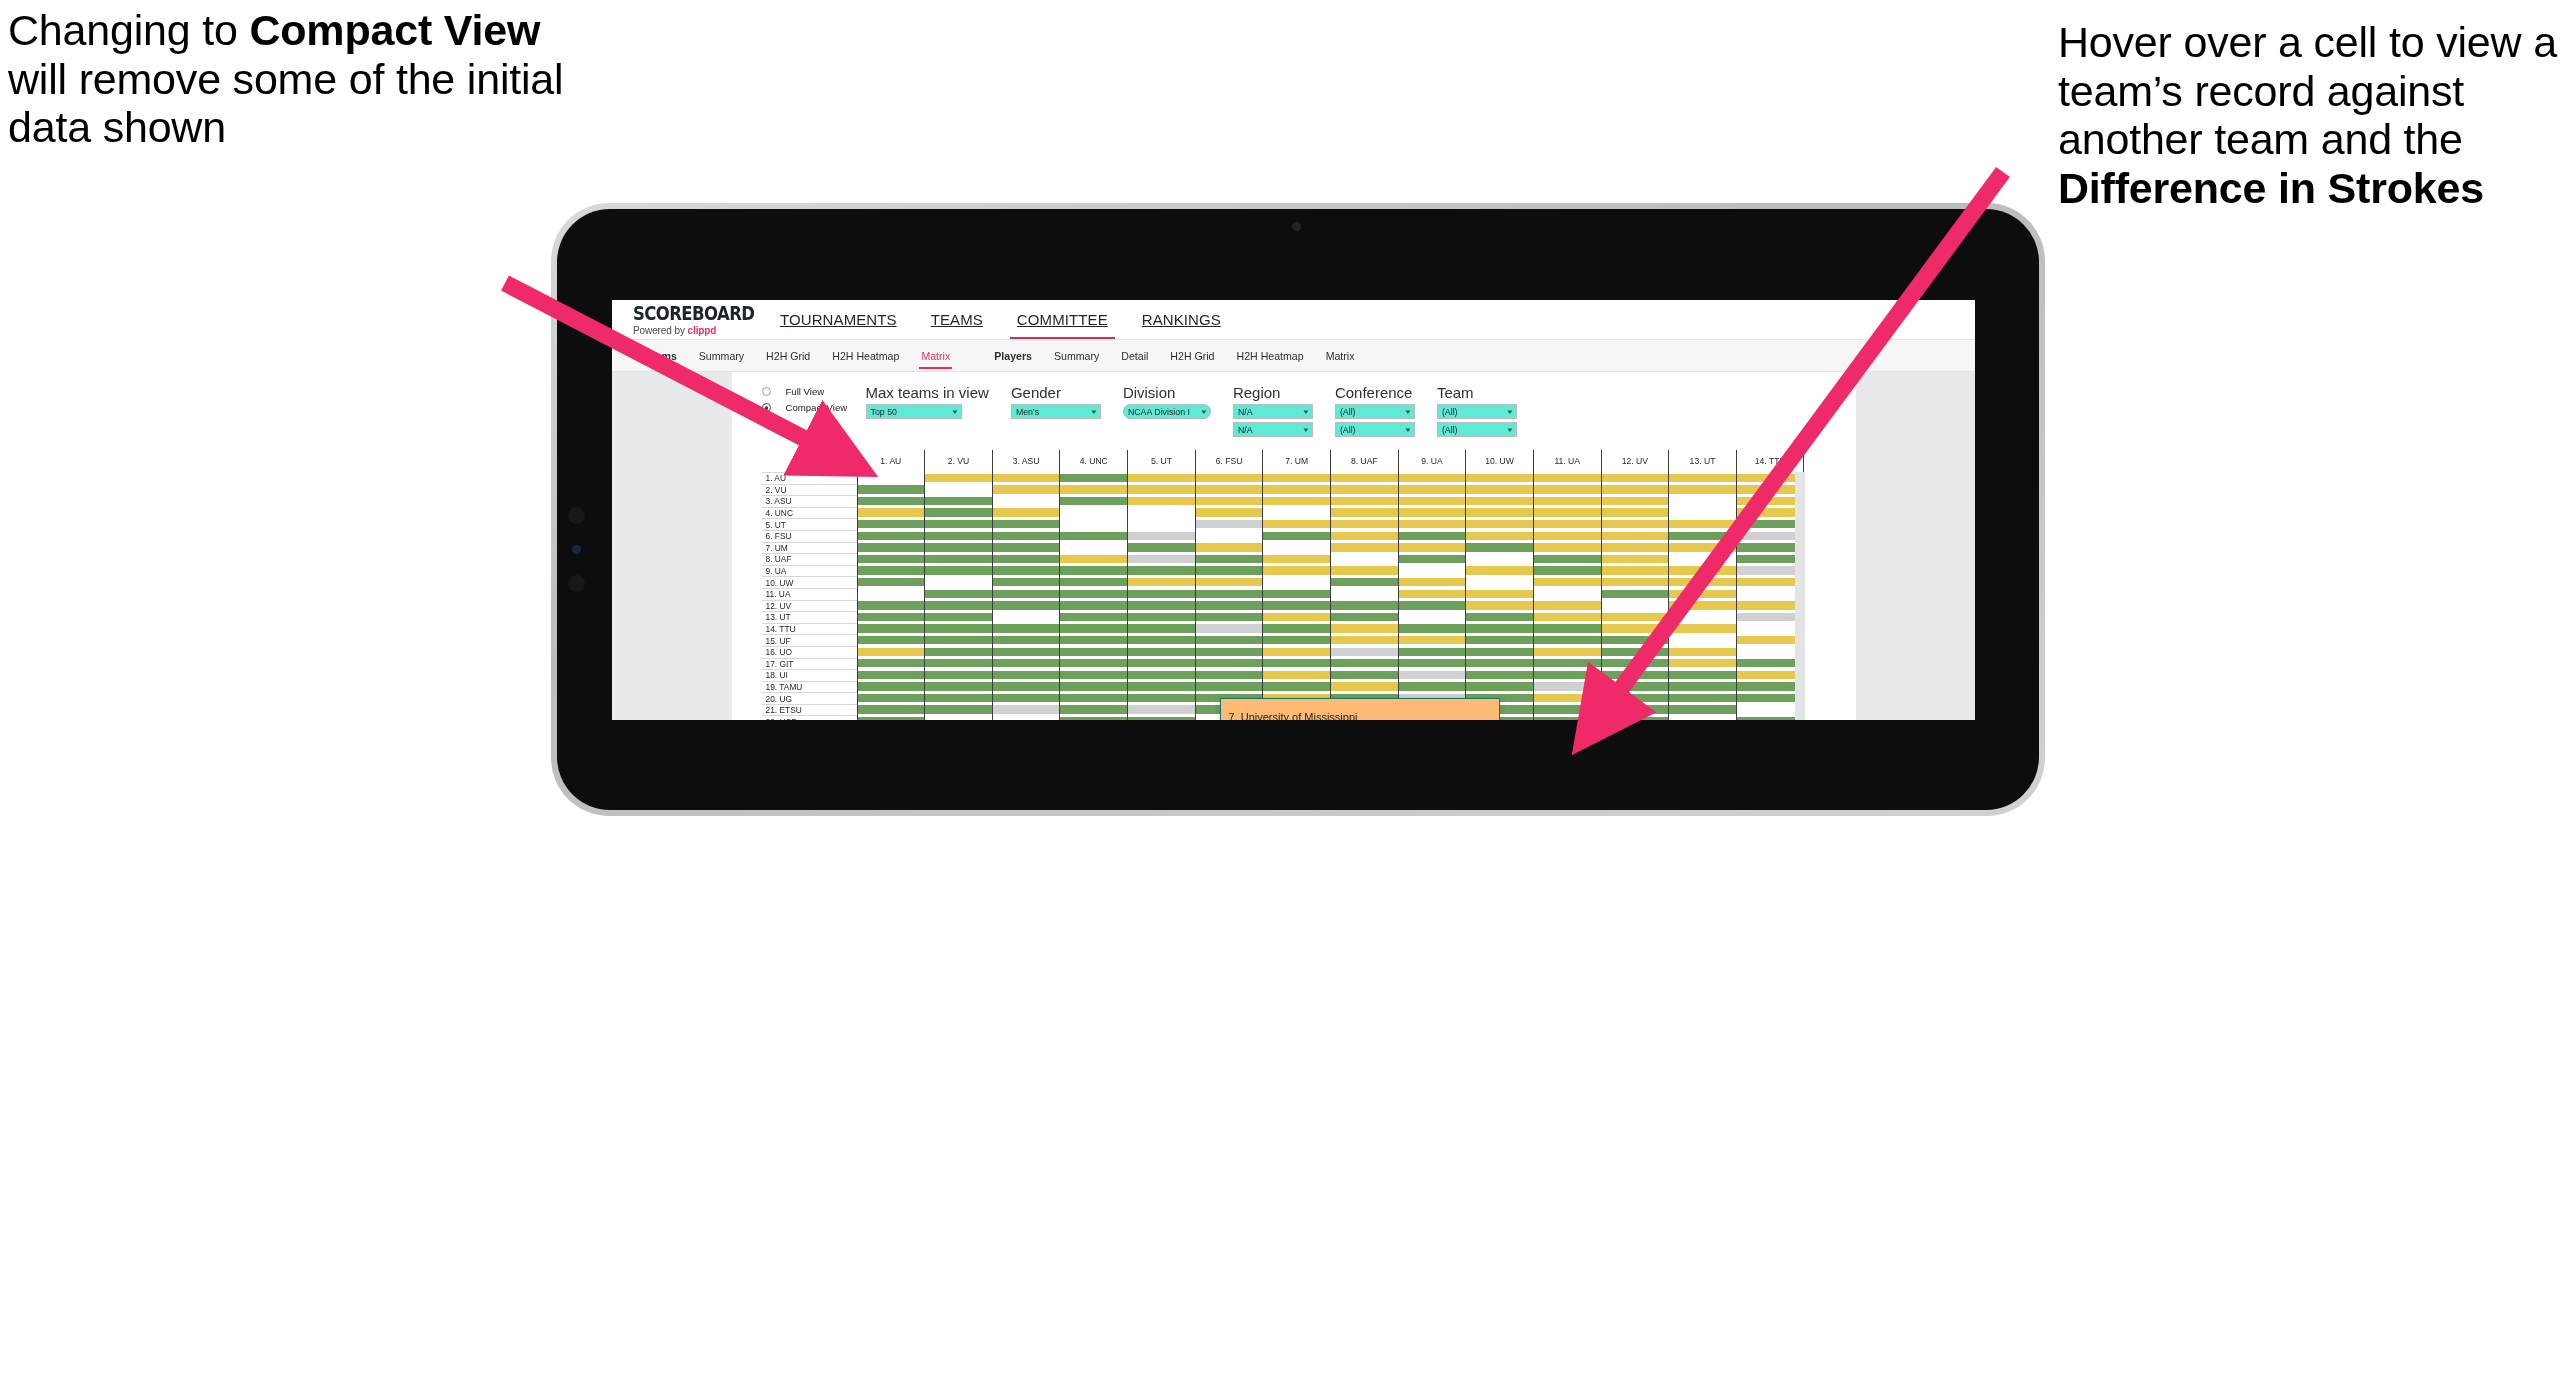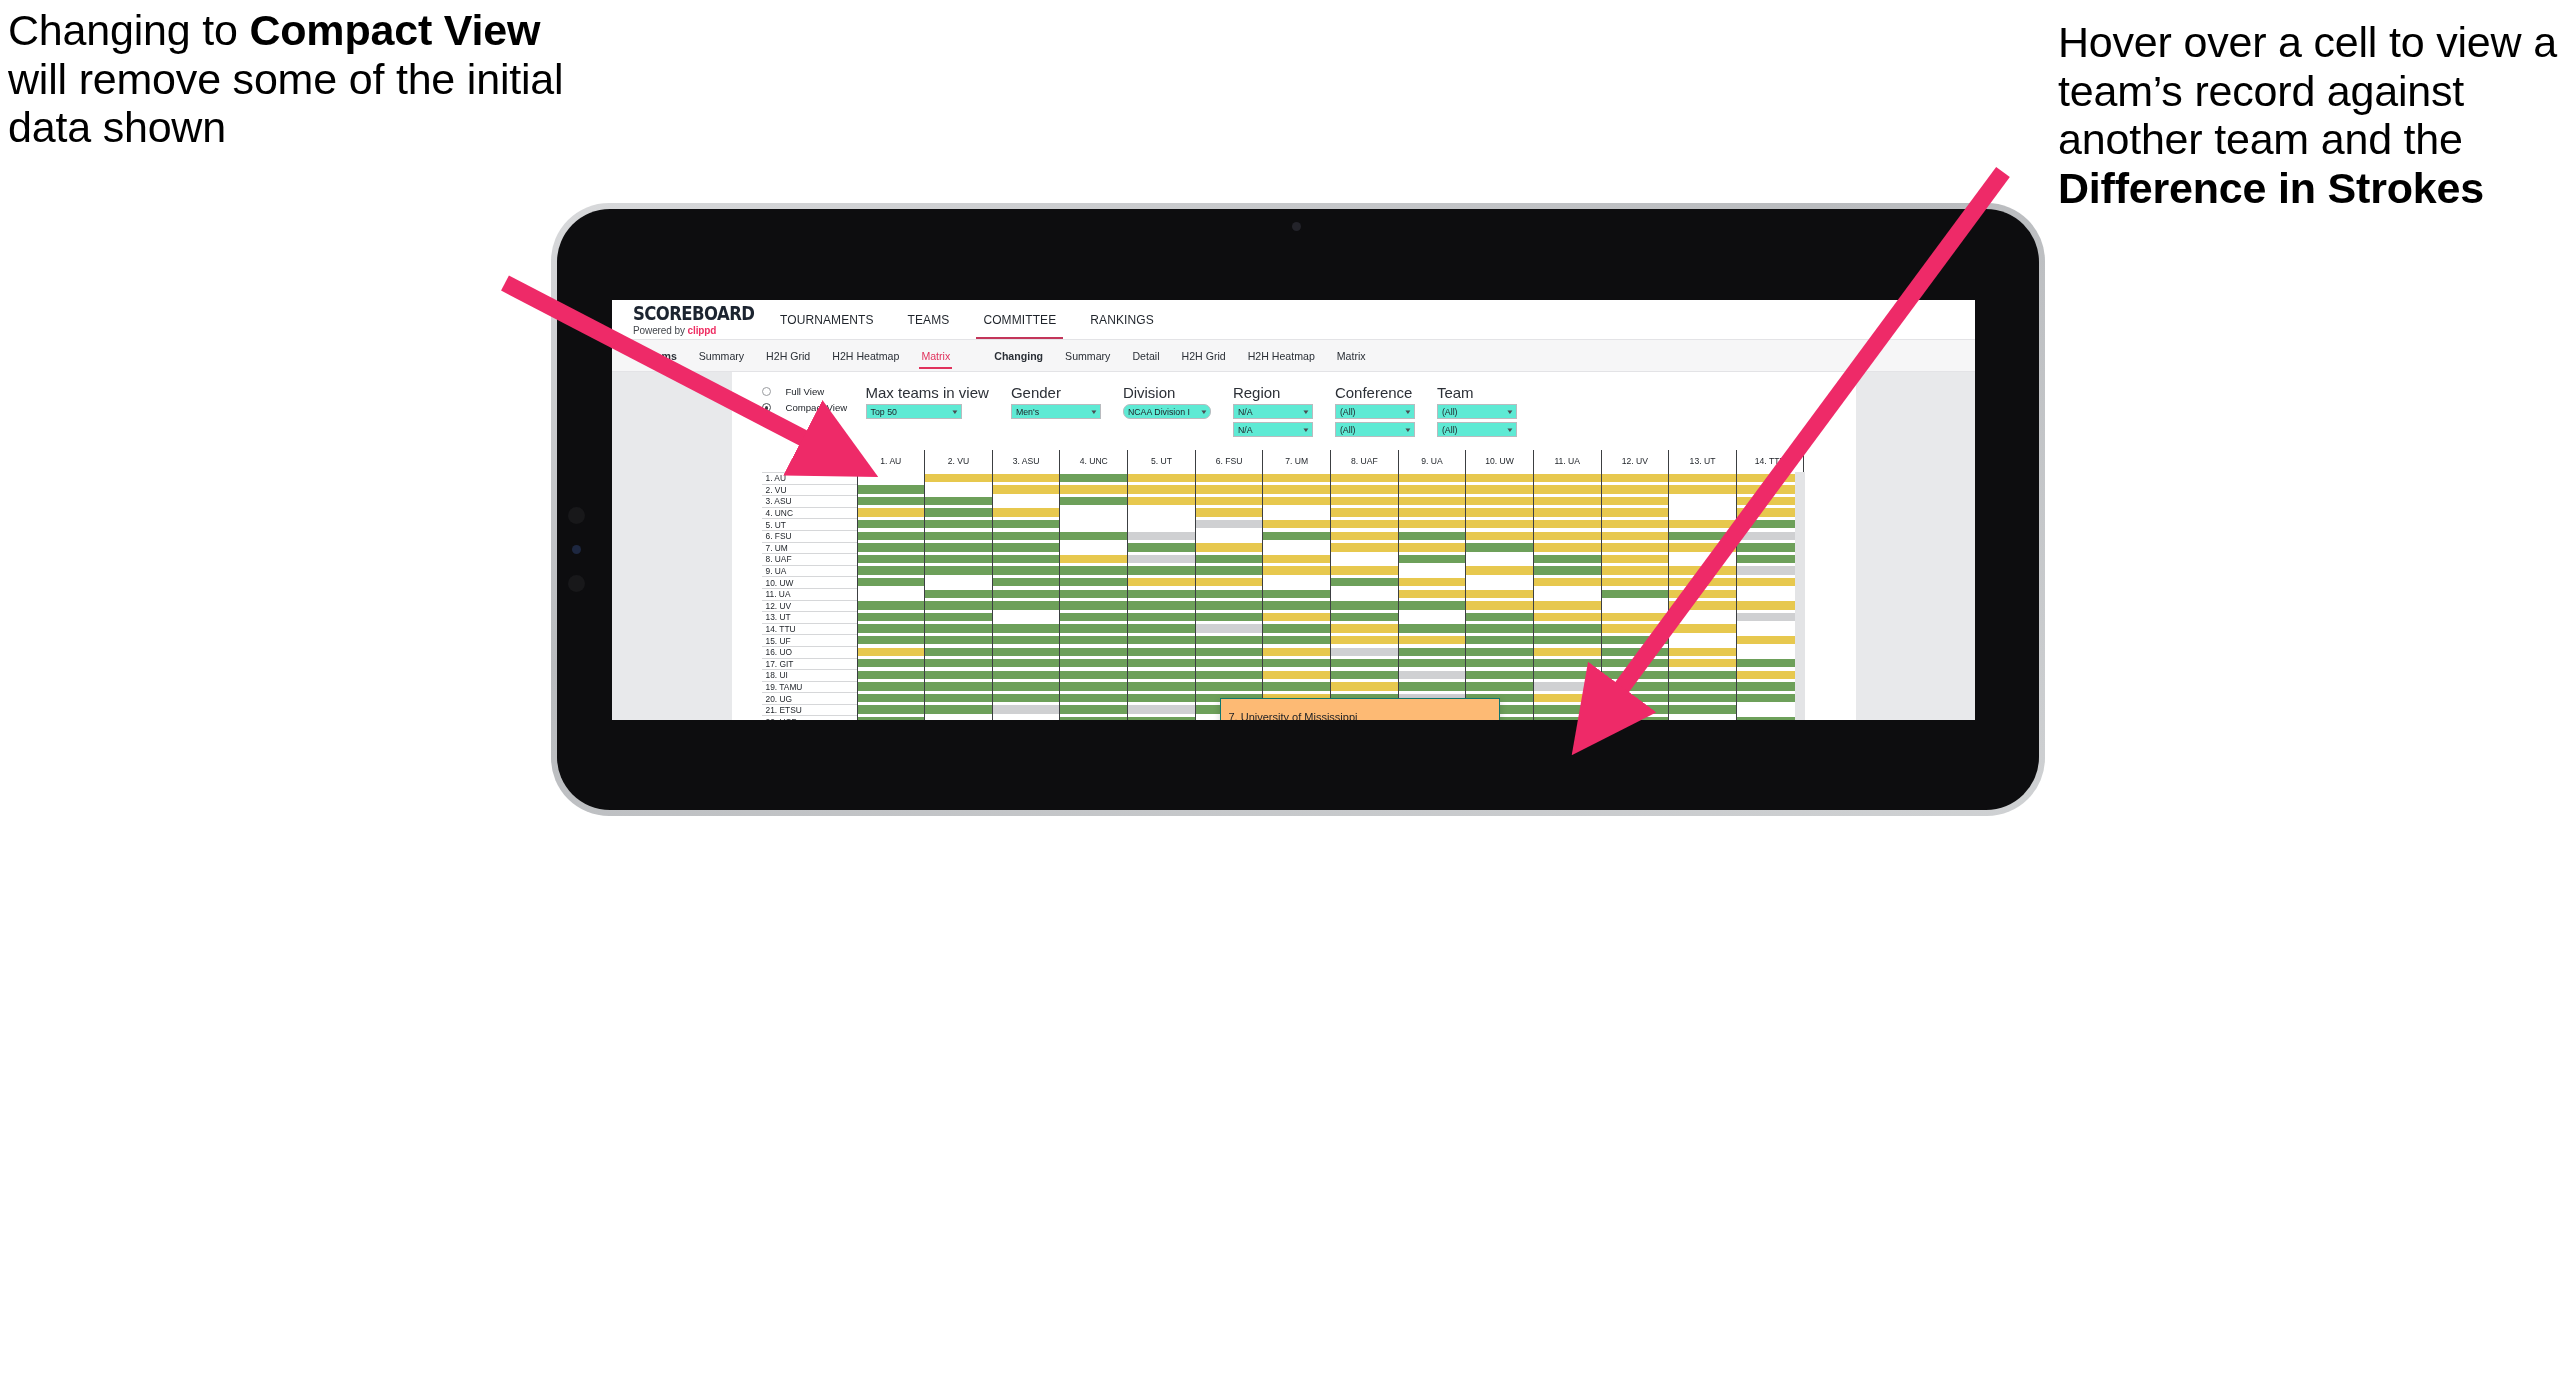--- a/index.html
+++ b/index.html
@@ -69,23 +69,23 @@
   #brand .bword {
     font-family: "DejaVu Sans", sans-serif;
     font-weight: 700; font-size: 17px; letter-spacing: -0.6px;
     color: #1c2430; line-height: 1; transform: scaleY(1.18) scaleX(0.97);
     transform-origin: left top;
   }
   #brand .bsub { font-size: 10px; color:#44474d; margin-top: 5px; letter-spacing:-0.1px;}
   #brand .bsub .pink { color:#ef2e63; font-weight:700; }
   .topnav-items { display:flex; align-items:center; height:100%; margin-left: 22px; }
   .topnav-item {
-    font-size: 12px; color:#1f242b; letter-spacing:0.1px;
+    font-size: 15px; color:#1f242b; letter-spacing:0.1px;
     padding: 0 17px; height:100%; display:flex; align-items:center;
-    position: relative; cursor: pointer;
+    position: relative; cursor: pointer; text-decoration: underline;
   }
   .topnav-item.active::after {
     content:""; position:absolute; left:10px; right:10px; bottom:0; height:2.5px;
     background:#c3365a;
   }
 
   
   #subnav {
     height: 32px; background: #f6f6f7; border-bottom: 1px solid #e3e3e6;
     display:flex; align-items:center; padding-left: 21px; gap: 0px;
@@ -238,21 +238,21 @@
       <div id="subnav">
         <div class="subgroup" id="subnav-teams">
             <div class="subtab head">Teams</div>
             <div class="subtab">Summary</div>
             <div class="subtab">H2H Grid</div>
             <div class="subtab">H2H Heatmap</div>
             <div class="subtab sel">Matrix</div>
           </div>
         <div class="subgap"></div>
         <div class="subgroup" id="subnav-players">
-            <div class="subtab head">Changing</div>
+            <div class="subtab head">Players</div>
             <div class="subtab">Summary</div>
             <div class="subtab">Detail</div>
             <div class="subtab">H2H Grid</div>
             <div class="subtab">H2H Heatmap</div>
             <div class="subtab">Matrix</div>
           </div>
       </div>
 
       <div id="viz">
         <div id="vizcard">

